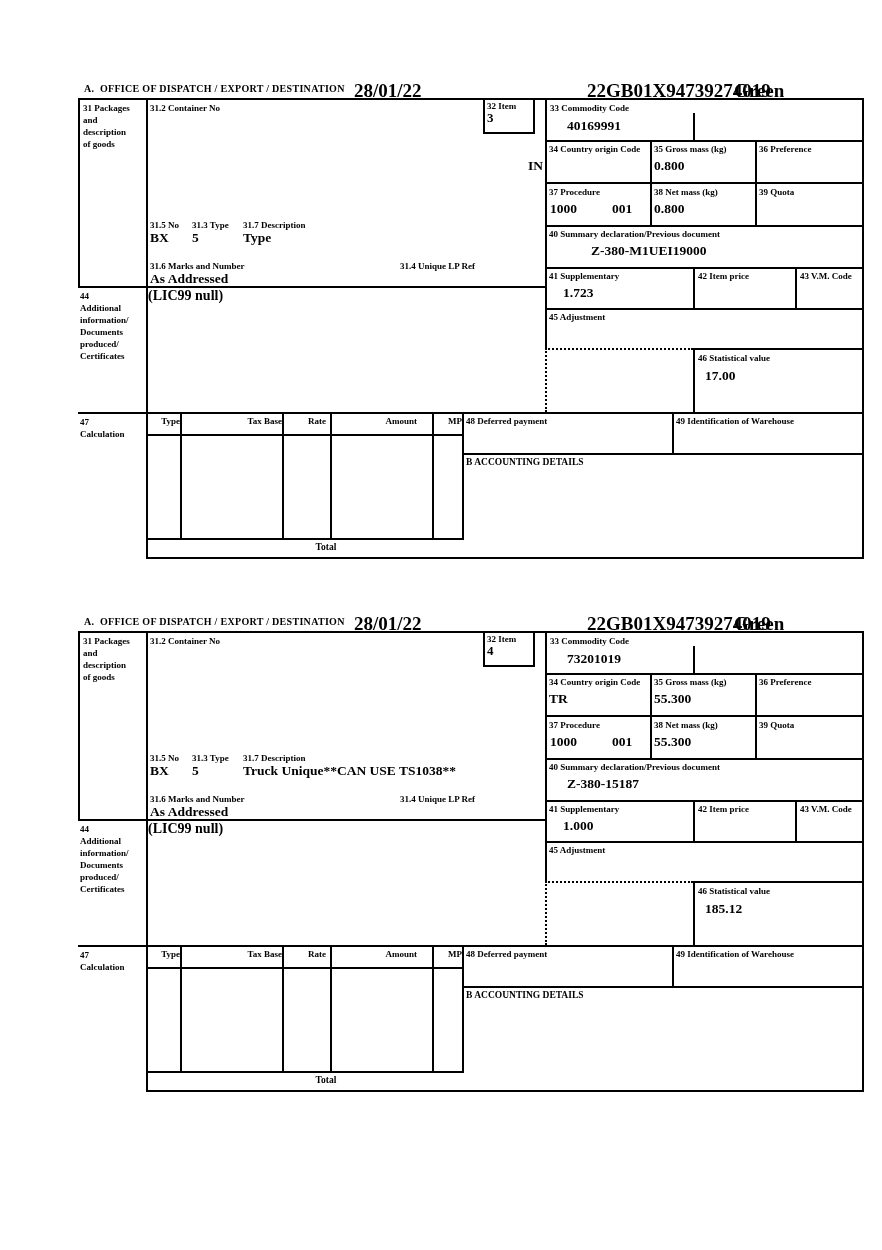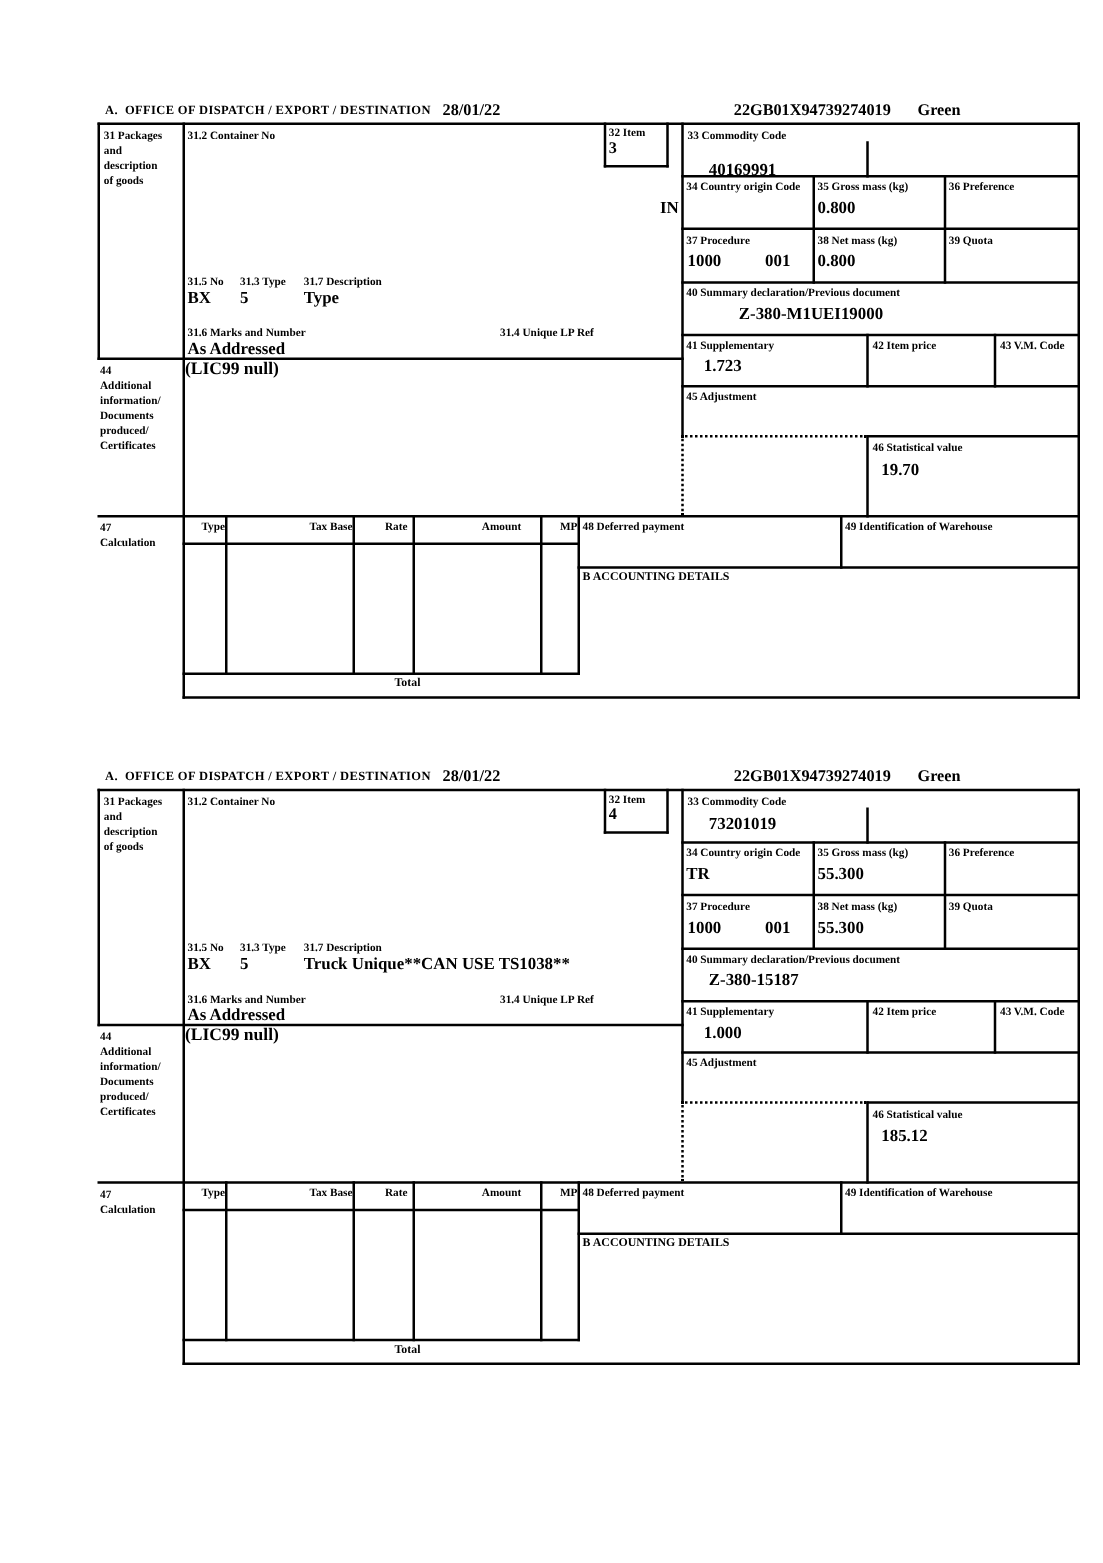--- a/index.html
+++ b/index.html
@@ -5,21 +5,21 @@
   html,body{margin:0;padding:0;background:#ffffff;}
   .sheet{position:relative;width:882px;height:1250px;background:#ffffff;overflow:hidden;
          font-family:"Liberation Serif",serif;color:#000;}
   .section{position:absolute;left:78px;width:786px;height:480px;}
   .ln{position:absolute;background:#000;}
   .ln.dot-h{background:none;border-top:2px dotted #000;height:0;}
   .ln.dot-v{background:none;border-left:2px dotted #000;width:0;}
   .lbl{position:absolute;font-weight:bold;font-size:9px;line-height:10px;white-space:pre;}
   .val{position:absolute;font-weight:bold;font-size:13.5px;line-height:15px;white-space:pre;}
   .hd-sm{position:absolute;font-weight:bold;font-size:10px;letter-spacing:0.3px;white-space:pre;}
-  .hd-lg{position:absolute;font-weight:bold;font-size:13px;white-space:pre;}
+  .hd-lg{position:absolute;font-weight:bold;font-size:19px;white-space:pre;}
   .th{position:absolute;top:336px;font-weight:bold;font-size:9px;}
   .tc{text-align:right;}
   .tr{text-align:right;}
   .b-lbl{position:absolute;font-weight:bold;font-size:9.5px;white-space:pre;}
 </style>
 </head>
 <body>
 
 <div class="sheet">
 
@@ -69,21 +69,21 @@
     <div class="lbl" style="left:5px;top:23px">31 Packages</div>
     <div class="lbl" style="left:5px;top:35px">and</div>
     <div class="lbl" style="left:5px;top:47px">description</div>
     <div class="lbl" style="left:5px;top:59px">of goods</div>
 
     <div class="lbl" style="left:72px;top:23px">31.2 Container No</div>
     <div class="lbl" style="left:409px;top:21px">32 Item</div>
     <div class="val" style="left:409px;top:30px;font-size:13px">3</div>
 
     <div class="lbl" style="left:472px;top:23px">33 Commodity Code</div>
-    <div class="val" style="left:489px;top:48px">40169991</div>
+    <div class="val" style="left:489px;top:38px">40169991</div>
 
     <div class="lbl" style="left:471px;top:64px">34 Country origin Code</div>
     <div class="val" style="left:450px;top:78px">IN</div>
     <div class="lbl" style="left:576px;top:64px">35 Gross mass (kg)</div>
     <div class="val" style="left:576px;top:78px">0.800</div>
     <div class="lbl" style="left:681px;top:64px">36 Preference</div>
 
     <div class="lbl" style="left:471px;top:107px">37 Procedure</div>
     <div class="val" style="left:472px;top:121px">1000</div>
     <div class="val" style="left:534px;top:121px">001</div>
@@ -113,21 +113,21 @@
     <div class="lbl" style="left:2px;top:211px">44</div>
     <div class="lbl" style="left:2px;top:223px">Additional</div>
     <div class="lbl" style="left:2px;top:235px">information/</div>
     <div class="lbl" style="left:2px;top:247px">Documents</div>
     <div class="lbl" style="left:2px;top:259px">produced/</div>
     <div class="lbl" style="left:2px;top:271px">Certificates</div>
     <div class="val" style="left:70px;top:208px;font-size:14px">(LIC99 null)</div>
 
     <div class="lbl" style="left:471px;top:232px">45 Adjustment</div>
     <div class="lbl" style="left:620px;top:273px">46 Statistical value</div>
-    <div class="val" style="left:627px;top:288px">19.70</div>
+    <div class="val" style="left:627px;top:288px">17.00</div>
 
     <div class="lbl" style="left:2px;top:337px">47</div>
     <div class="lbl" style="left:2px;top:349px">Calculation</div>
 
     <div class="th tc" style="left:68px;width:34px">Type</div>
     <div class="th tc" style="left:102px;width:102px">Tax Base</div>
     <div class="th tr" style="left:204px;width:44px">Rate</div>
     <div class="th tr" style="left:252px;width:87px">Amount</div>
     <div class="th tc" style="left:354px;width:30px">MP</div>
 

